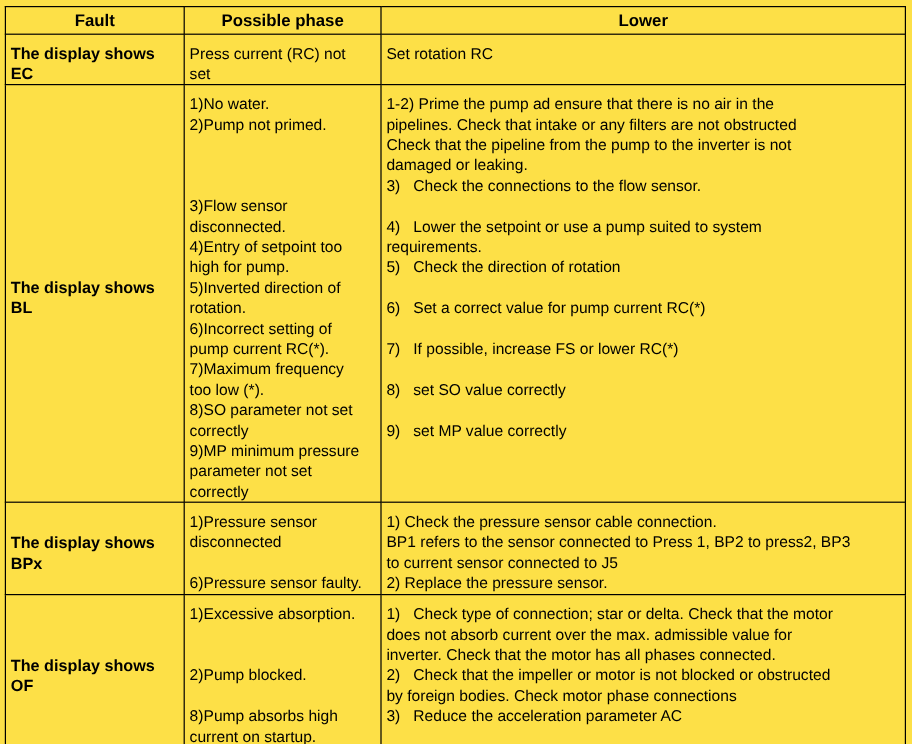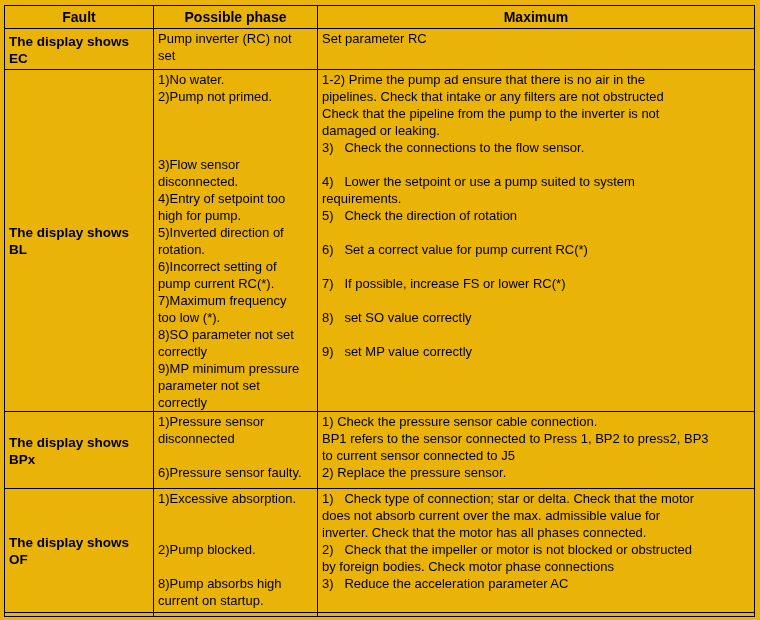--- a/index.html
+++ b/index.html
@@ -7,38 +7,38 @@
     padding: 0;
     width: 760px;
     height: 620px;
     overflow: hidden;
     background: #ffffff;
   }
   .page {
     position: relative;
     width: 760px;
     height: 620px;
-    background: #eab308;
+    background: #fde047;
   }
   table.fault-table {
     position: absolute;
     left: 4px;
     top: 5px;
     width: 750px;
     border-collapse: collapse;
     table-layout: fixed;
     font-family: "Liberation Sans", sans-serif;
     font-size: 13px;
     color: #000000;
   }
   .fault-table th,
   .fault-table td {
     border: 1px solid #000000;
     vertical-align: top;
-    padding: 1px 2px 0 4px;
+    padding: 7px 2px 0 4px;
     white-space: pre-wrap;
     overflow: hidden;
     line-height: 17px;
   }
   .fault-table th {
     font-size: 14px;
     font-weight: bold;
     text-align: center;
     vertical-align: middle;
     padding: 1px 0;
@@ -64,30 +64,30 @@
   <table class="fault-table">
     <colgroup>
       <col style="width:149px">
       <col style="width:164px">
       <col style="width:437px">
     </colgroup>
     <thead>
       <tr>
         <th>Fault</th>
         <th>Possible phase</th>
-        <th>Maximum</th>
+        <th>Lower</th>
       </tr>
     </thead>
     <tbody>
       <tr class="row-ec">
         <td class="fault">The display shows
 EC</td>
-        <td class="causes">Pump inverter (RC) not
+        <td class="causes">Press current (RC) not
 set</td>
-        <td class="remedy">Set parameter RC</td>
+        <td class="remedy">Set rotation RC</td>
       </tr>
       <tr class="row-bl">
         <td class="fault">The display shows
 BL</td>
         <td class="causes">1)No water.
 2)Pump not primed.
 
 
 
 3)Flow sensor

